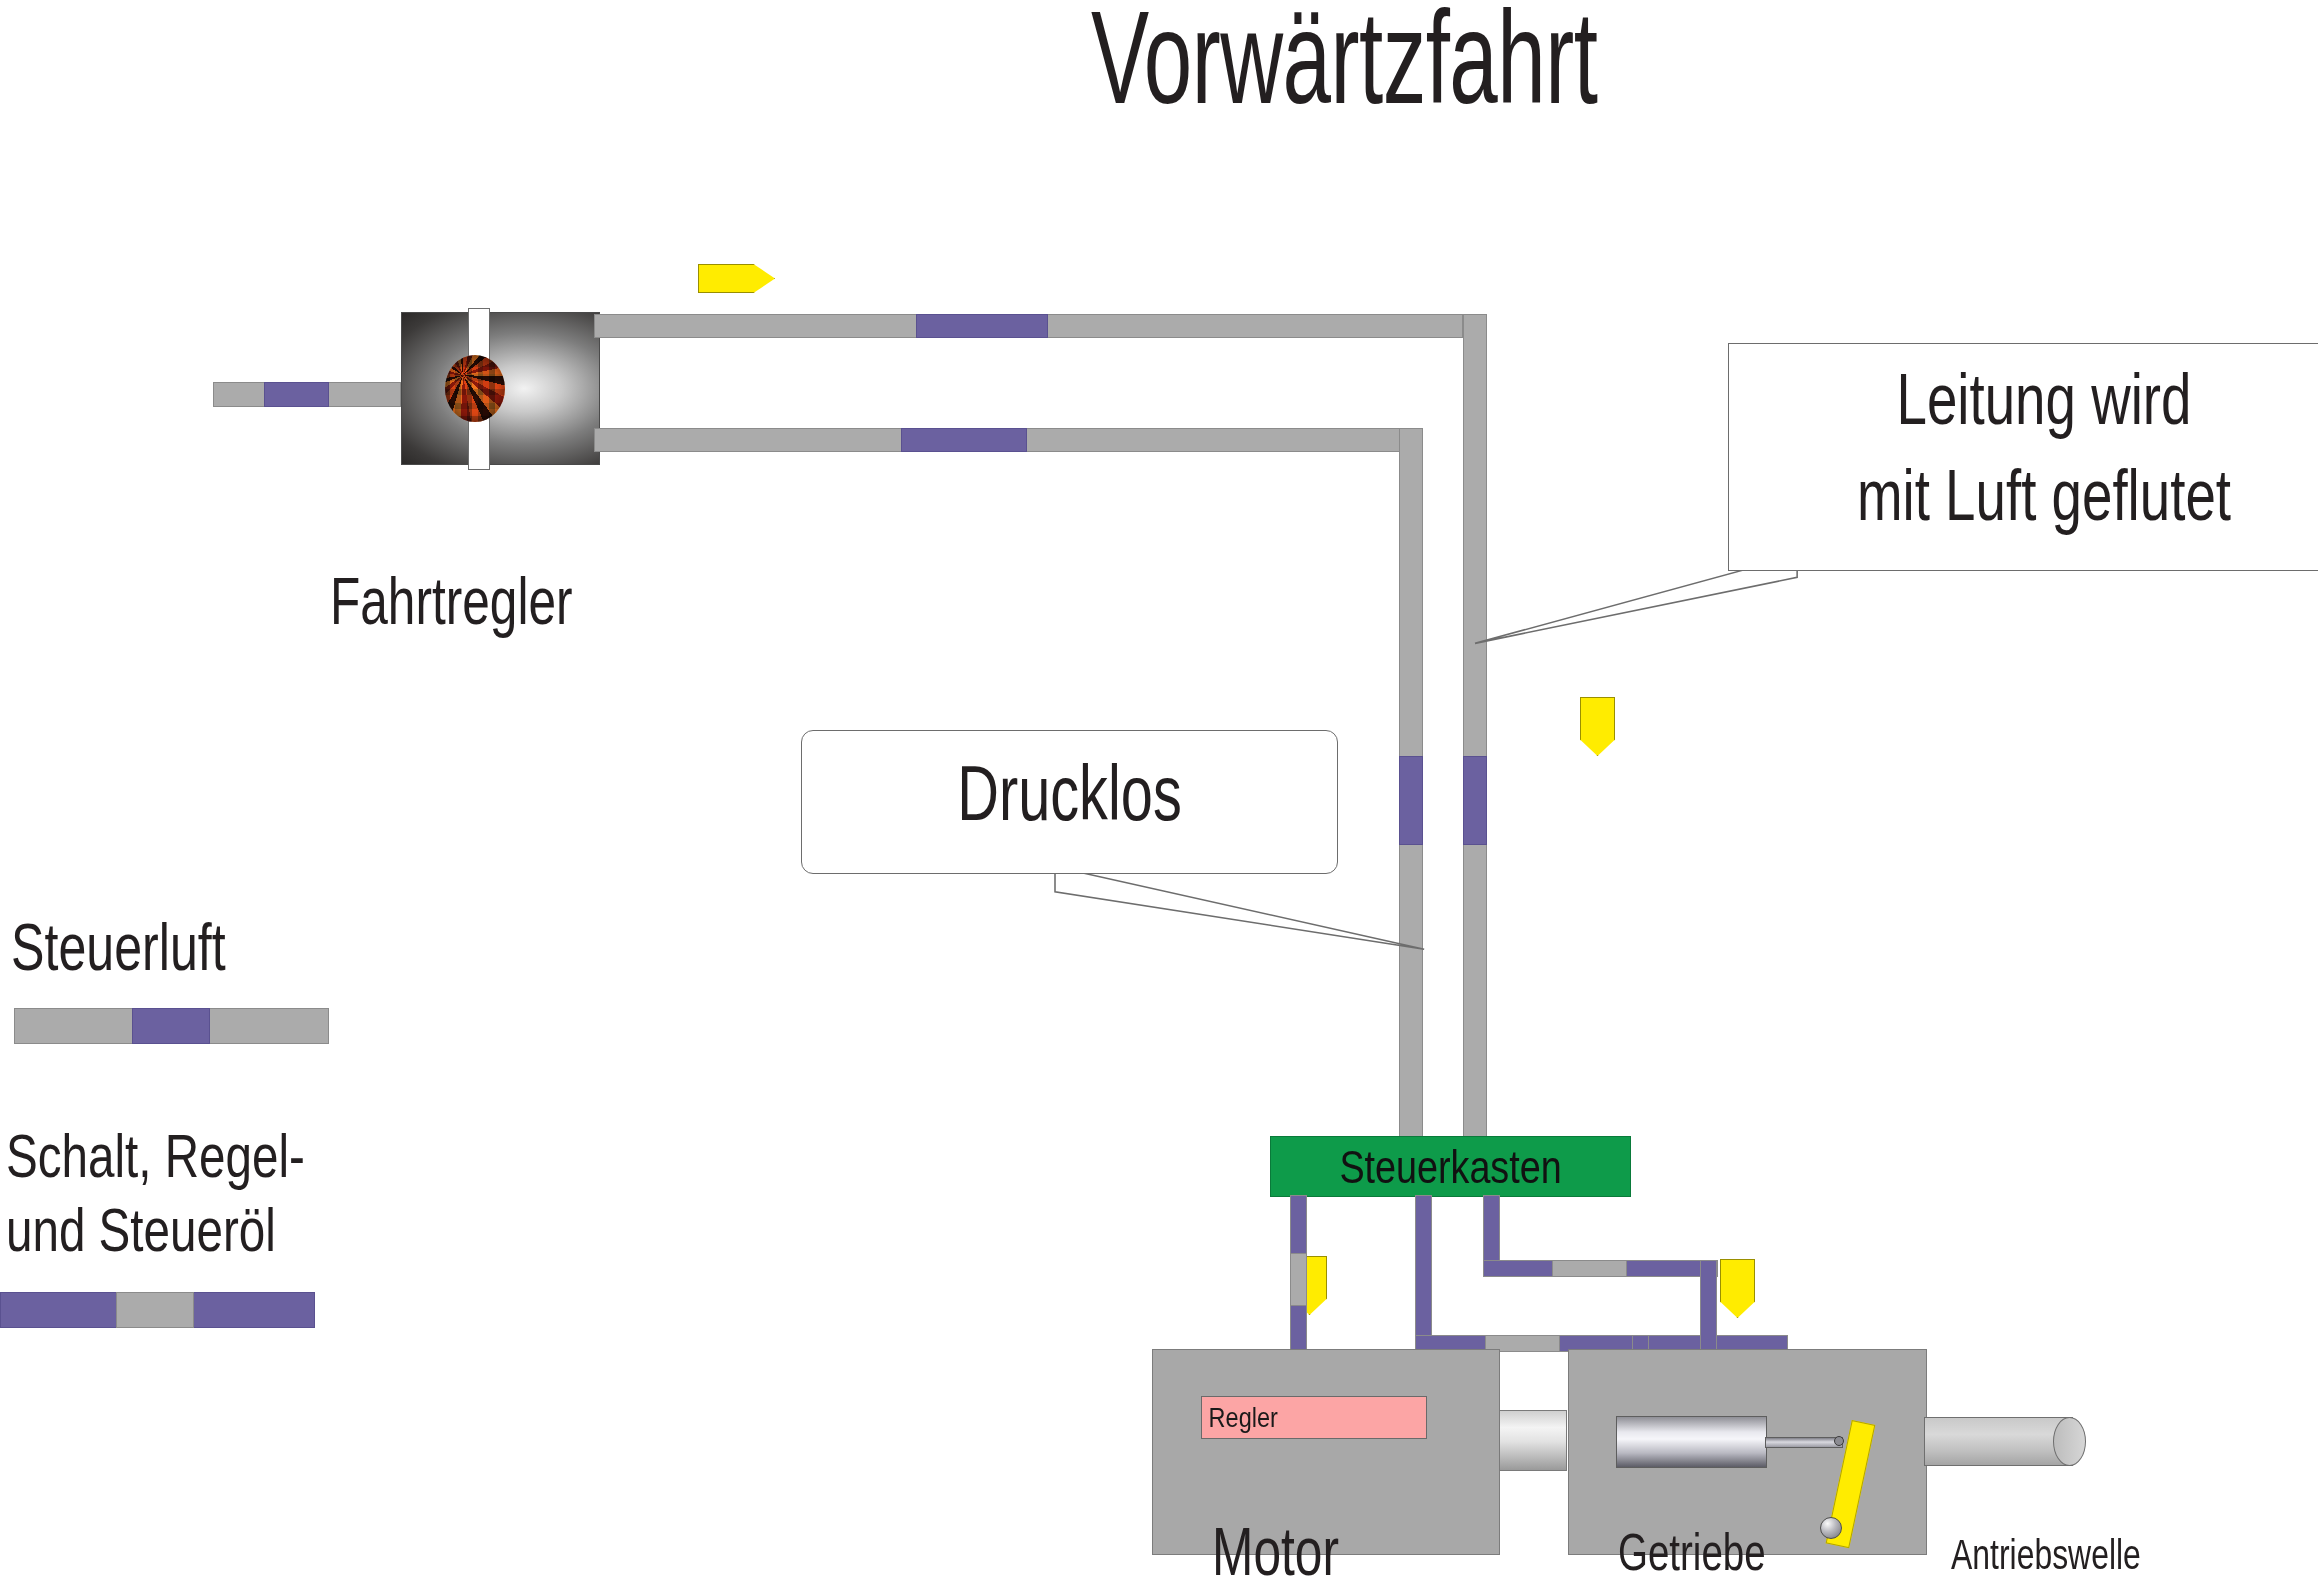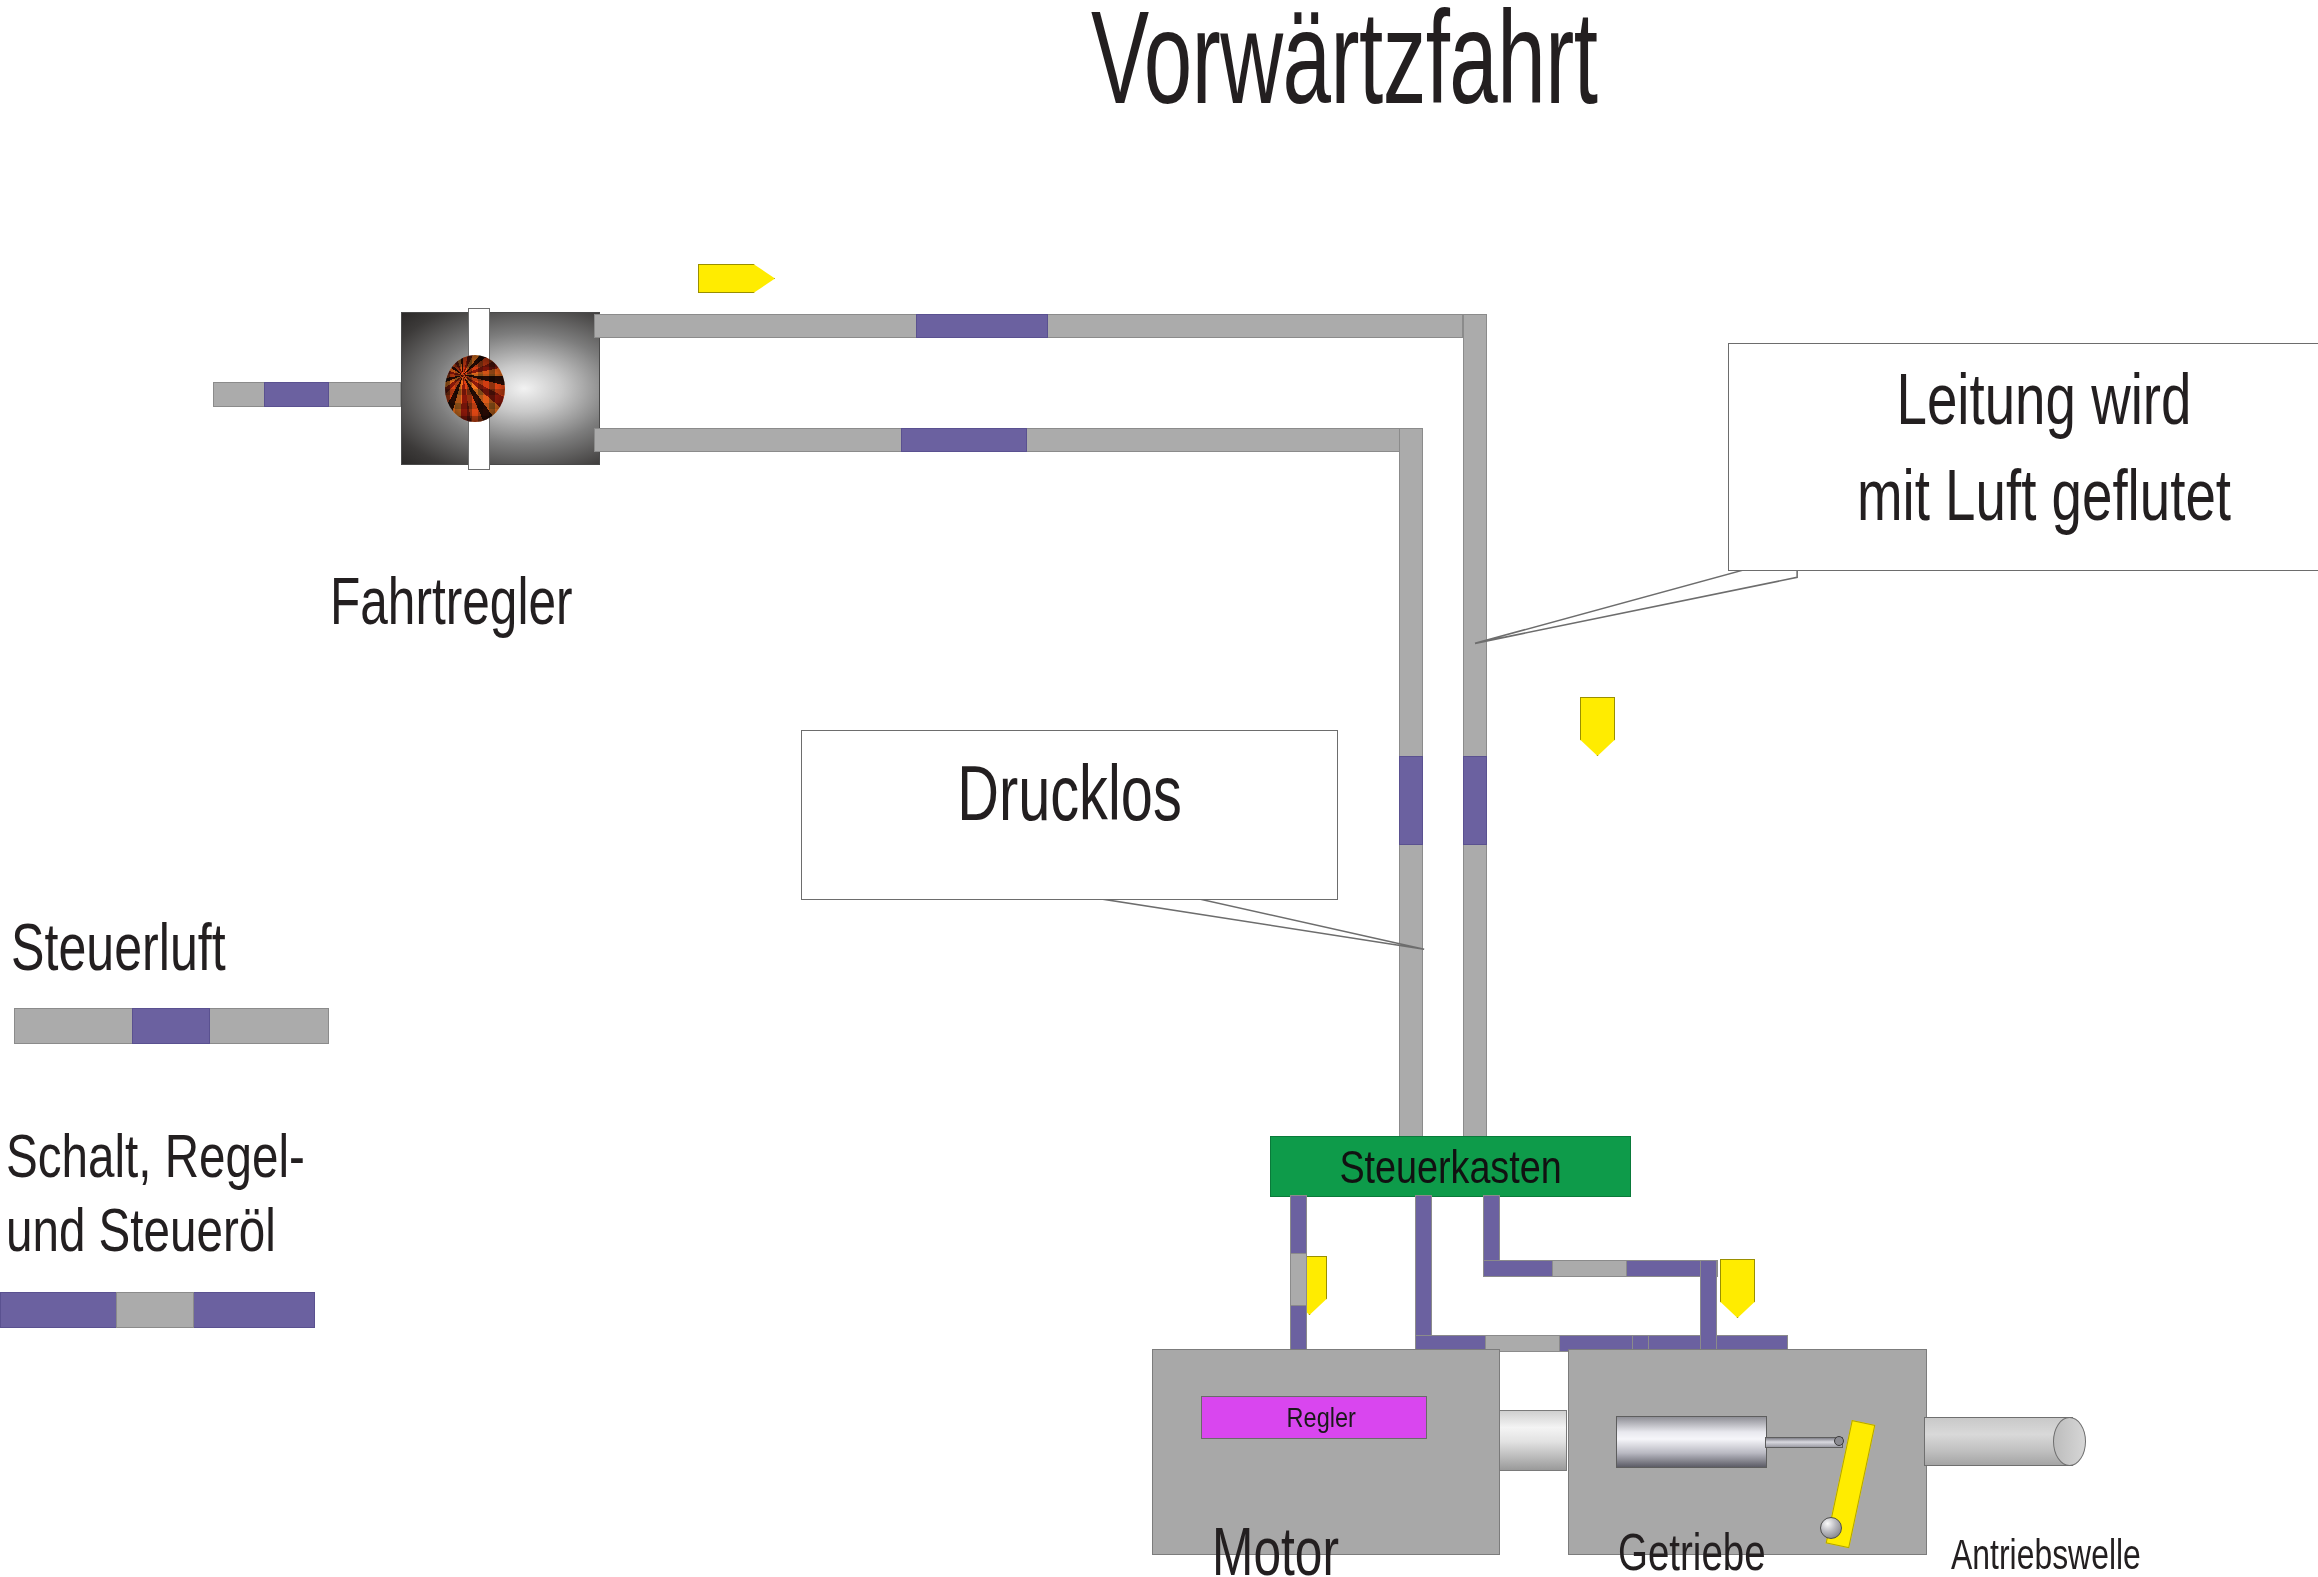--- a/index.html
+++ b/index.html
@@ -74,22 +74,22 @@
     clip-path:polygon(0 0, 72% 0, 100% 50%, 72% 100%, 0 100%);}
   .arrow-d{position:absolute;background:#ffec00;
     border:0.8px solid #9a8f00;box-sizing:border-box;
     clip-path:polygon(0 0, 100% 0, 100% 72%, 50% 100%, 0 72%);}
 
   
   .steuerkasten{position:absolute;background:#0e9b4a;border:0.8px solid #0a7a3a;box-sizing:border-box;
     display:flex;align-items:center;justify-content:center;}
   .steuerkasten span{color:#111;white-space:nowrap;transform-origin:center;}
   .block{position:absolute;background:#a8a8a8;border:0.8px solid #7c7c7c;box-sizing:border-box;}
-  .regler{position:absolute;background:#d946ef;border:0.8px solid #6a6a6a;box-sizing:border-box;
-    display:flex;align-items:center;justify-content:center;padding-left:14px;}
+  .regler{position:absolute;background:#fca5a5;border:0.8px solid #6a6a6a;box-sizing:border-box;
+    display:flex;align-items:center;}
   .regler span{color:#1a1a1a;white-space:nowrap;transform-origin:center;}
   .shaft-mid{position:absolute;border:0.8px solid #7a7a7a;box-sizing:border-box;
     background:linear-gradient(180deg,#cfcfcf 0%,#f4f4f4 28%,#e2e2e2 52%,#9a9a9a 100%);}
   .shaft-out{position:absolute;border:0.8px solid #6f6f6f;box-sizing:border-box;
     background:linear-gradient(180deg,#c9c9c9 0%,#d9d9d9 35%,#c0c0c0 70%,#a5a5a5 100%);}
   .shaft-cap{position:absolute;border:0.8px solid #6f6f6f;border-radius:50%;box-sizing:border-box;
     background:linear-gradient(90deg,#bdbdbd,#d6d6d6);}
   .cylinder{position:absolute;border:0.8px solid #5e5e5e;box-sizing:border-box;
     background:linear-gradient(180deg,#8f8f96 0%,#e8e8ee 30%,#f6f6fa 44%,#b9b9c2 72%,#5c5c66 100%);}
   .rod{position:absolute;border:0.8px solid #5e5e5e;box-sizing:border-box;
@@ -139,21 +139,21 @@
     <polyline points="0,120 410,8 410,36 0,120" fill="#ffffff" stroke="#6d6d6d" stroke-width="2"></polyline>
   </svg>
   <div class="callout" style="left:1684px;top:343px;width:632px;height:228px;">
     <div class="ctext" style="top:14px;font-size:72px;transform:scaleX(.76);">Leitung wird</div>
     <div class="ctext" style="top:110px;font-size:72px;transform:scaleX(.76);">mit Luft geflutet</div>
   </div>
 
   <svg class="leader" style="left:1055px;top:851px;width:377px;height:110px;" viewBox="0 0 480 140">
     <polyline points="0,20 470,125 0,52 0,20" fill="#ffffff" stroke="#6d6d6d" stroke-width="2"></polyline>
   </svg>
-  <div class="callout" style="left:757px;top:730px;width:537px;height:170px;">
+  <div class="callout" style="left:757px;top:730px;width:537px;height:144px;border-radius:12px;">
     <div class="ctext" style="top:17.3px;font-size:78px;transform:scaleX(.74);">Drucklos</div>
   </div>
 
   <div class="lbl cond" style="left:11px;top:909px;font-size:66px;transform:scaleX(.76);">Steuerluft</div>
   <div class="swatch" style="left:14px;top:1008px;width:315px;height:36px;background:#ababab;"></div>
   <div class="swatch" style="left:132px;top:1008px;width:78px;height:36px;background:#6b61a0;border-color:#5a5190;"></div>
 
   <div class="lbl cond" style="left:6.3px;top:1121px;font-size:61px;transform:scaleX(.78);">Schalt, Regel-</div>
   <div class="lbl cond" style="left:6.3px;top:1195px;font-size:61px;transform:scaleX(.78);">und Steueröl</div>
   <div class="swatch" style="left:0px;top:1292px;width:315px;height:36px;background:#6b61a0;border-color:#5a5190;"></div>

